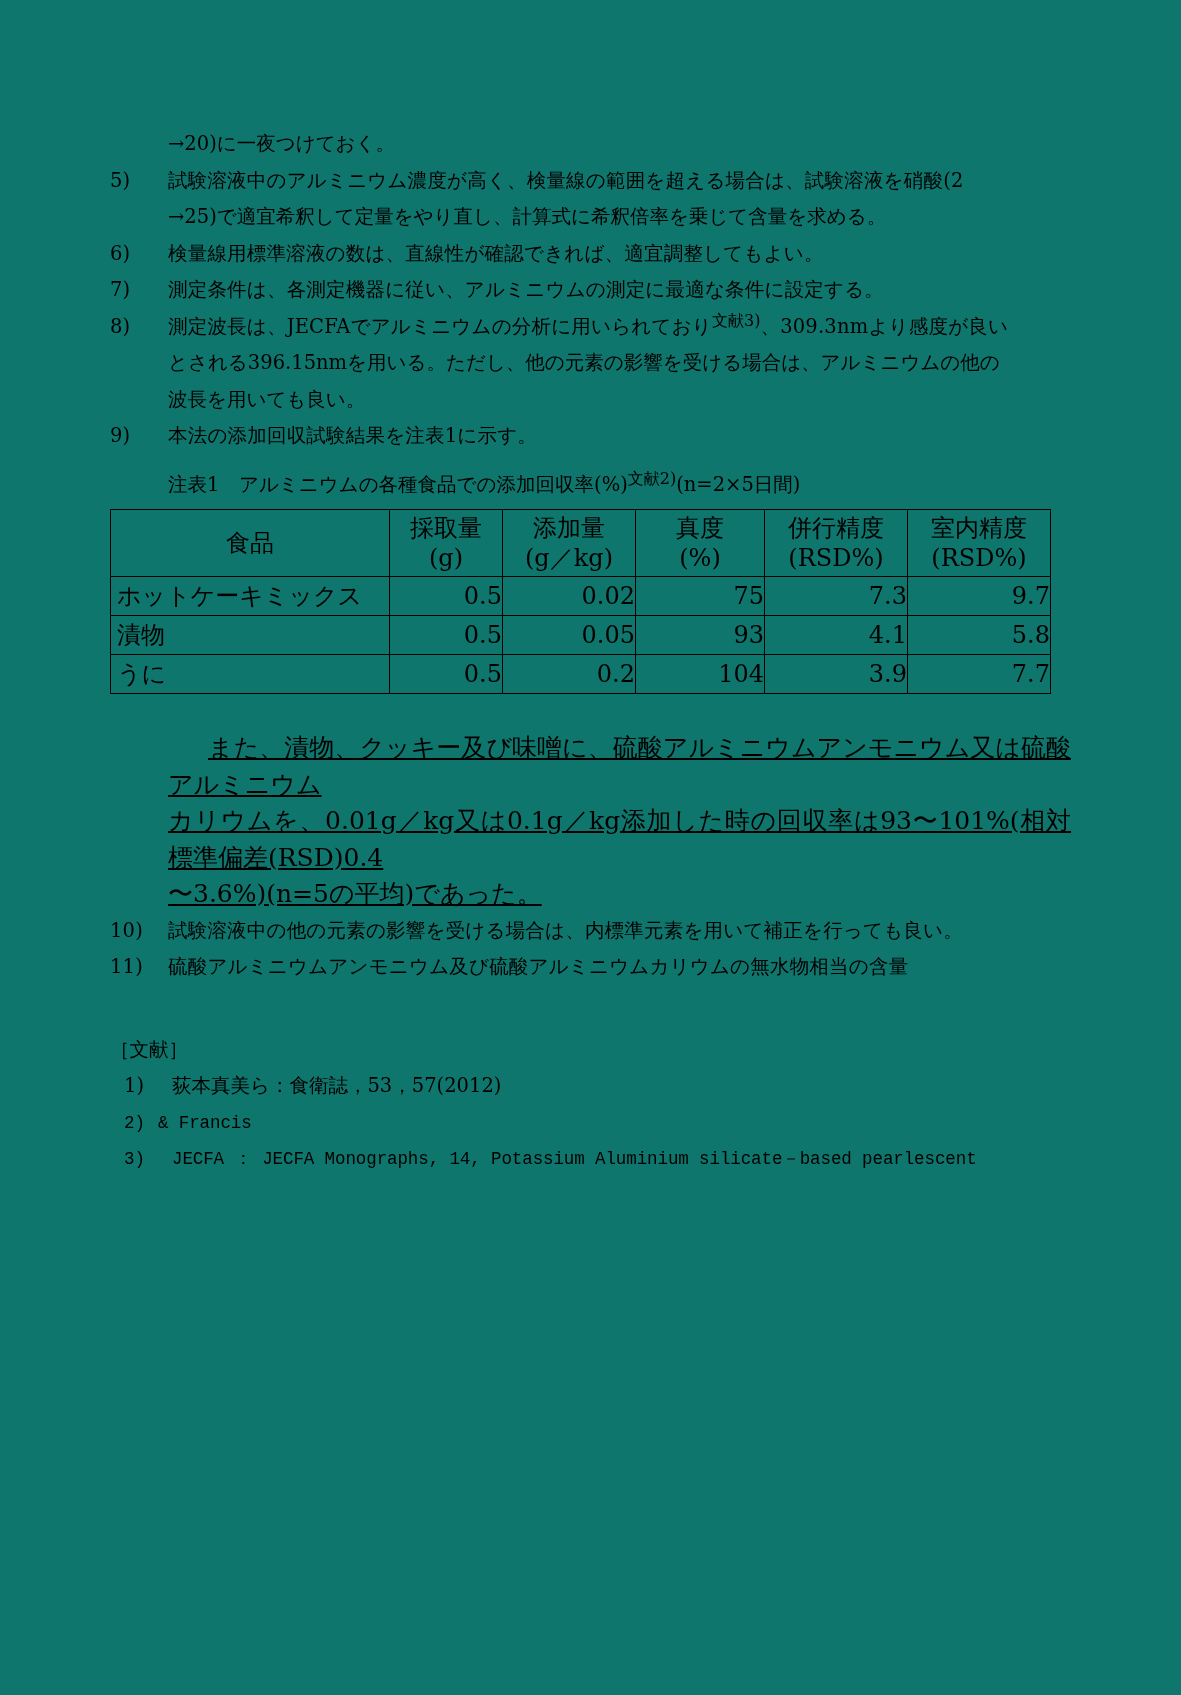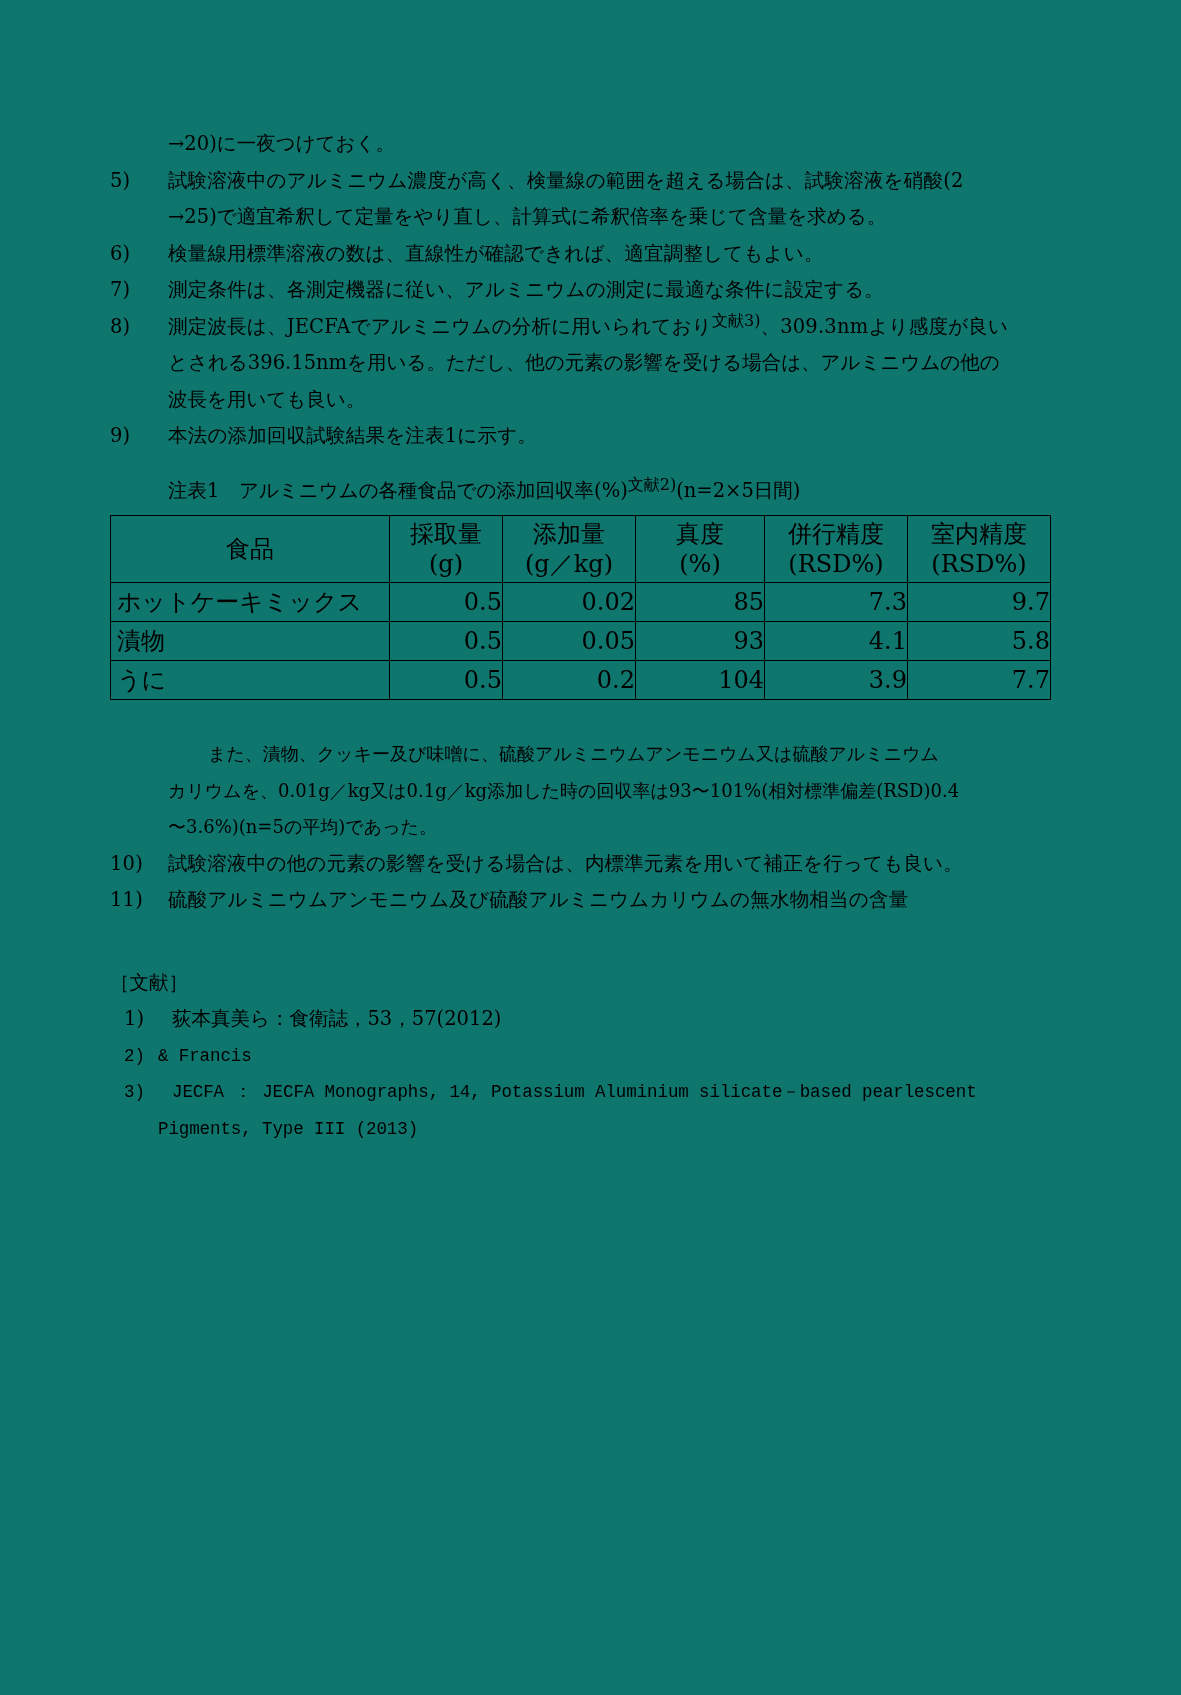--- a/index.html
+++ b/index.html
@@ -57,21 +57,21 @@
     font-size: 16px;
     vertical-align: super;
     line-height: 0;
     letter-spacing: 0;
   }
   
   .table-caption {
     font-size: 19.5px;
     line-height: 36.5px;
     padding-left: 58px;
-    margin-top: 18px;
+    margin-top: 12px;
   }
   
   .tbl-wrap {
     margin-top: 6px;
     padding-left: 0px;
   }
   table.recovery {
     border-collapse: collapse;
     width: 885px;
     table-layout: fixed;
@@ -106,25 +106,26 @@
   .col-add   { width: 133px; }
   .col-true  { width: 129px; }
   .col-rep   { width: 143px; }
   .col-intra { width: 143px; }
 
   
   .after-table {
     margin-top: 36px;
   }
   .indent-para {
-    font-size: 18px;
+    font-size: 25px;
     line-height: 36.5px;
     padding-left: 58px;
     text-align: justify;
     text-justify: inter-ideograph;
+    text-decoration: underline;
   }
   .indent-para .first-line-indent {
     display: inline-block;
     width: 40px;
   }
   
   .refs {
     margin-top: 46px;
   }
   .refs-title {
@@ -237,21 +238,21 @@
             <span class="u1">室内精度</span>
             <span class="u2">(RSD%)</span>
           </th>
         </tr>
       </thead>
       <tbody>
         <tr>
           <td class="food">ホットケーキミックス</td>
           <td>0.5</td>
           <td>0.02</td>
-          <td>85</td>
+          <td>75</td>
           <td>7.3</td>
           <td>9.7</td>
         </tr>
         <tr>
           <td class="food">漬物</td>
           <td>0.5</td>
           <td>0.05</td>
           <td>93</td>
           <td>4.1</td>
           <td>5.8</td>
@@ -302,18 +303,15 @@
       <span class="marker">2)</span>
     </div>
     <div class="ref-cont jp mono-ref">
       <span>&amp;  Francis</span>
     </div>
 
     <div class="ref-item jp mono-ref">
       <span class="marker">3)</span>
       <span>JECFA ： JECFA Monographs, 14, Potassium Aluminium silicate－based pearlescent</span>
     </div>
-    <div class="ref-cont jp mono-ref">
-      <span>Pigments, Type III (2013)</span>
-    </div>
   </div>
 
 </div>
 
 </body></html>

